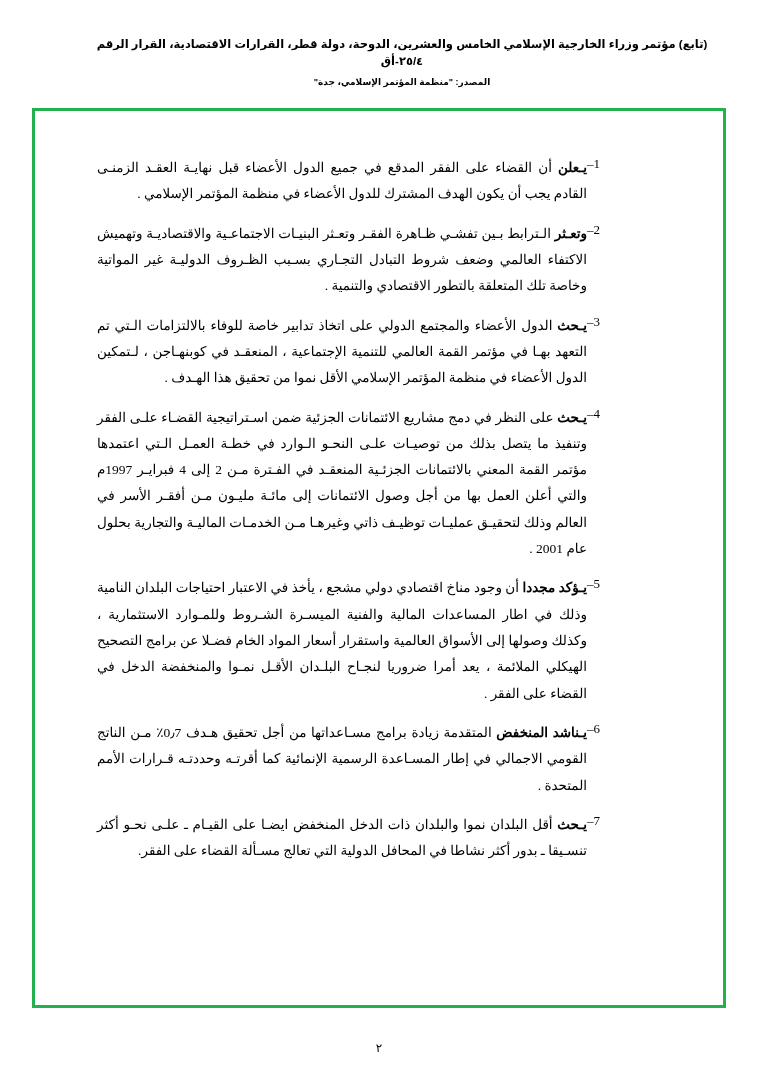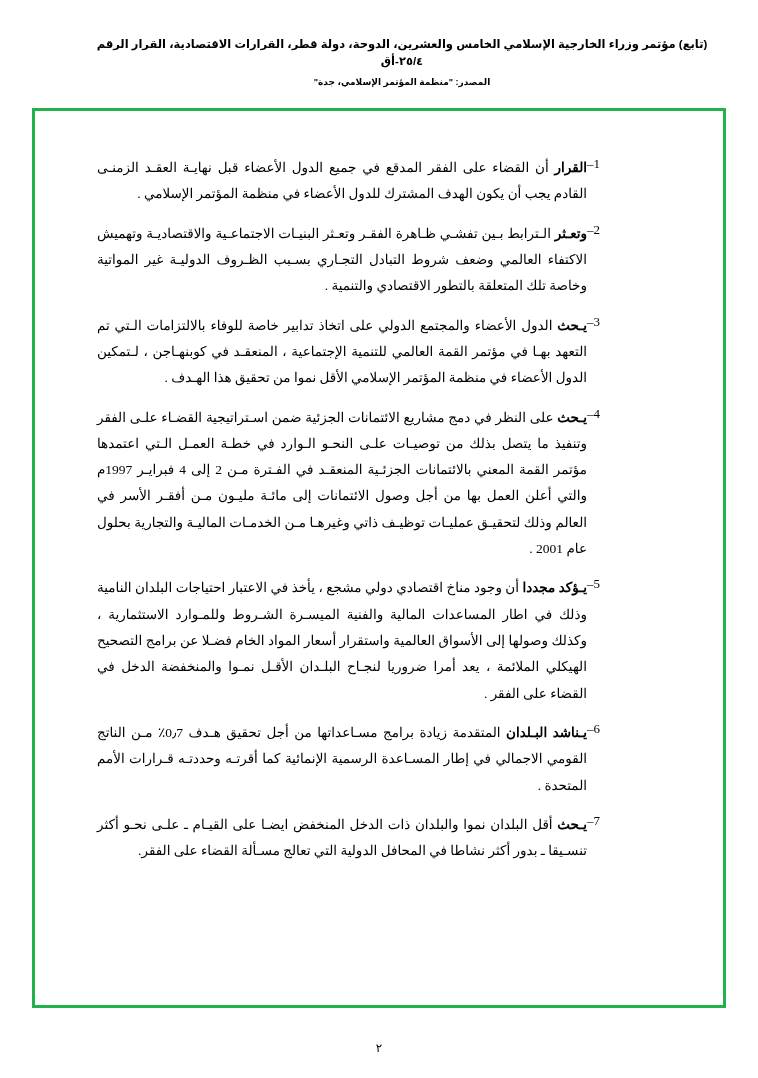--- a/index.html
+++ b/index.html
@@ -120,21 +120,21 @@
   <div class="header">
     <div class="header-title">(تابع) مؤتمر وزراء الخارجية الإسلامي الخامس والعشرين، الدوحة، دولة قطر، القرارات الاقتصادية، القرار الرقم ٢٥/٤-أق</div>
     <div class="header-source">المصدر: "منظمة المؤتمر الإسلامي، جدة"</div>
   </div>
 
   <div class="frame" style="border-color: rgb(34, 177, 76);">
     <div class="frame-inner">
 
       <div class="clause">
         <div class="clause-num"><span>–</span><span class="dash">1</span></div>
-        <div class="clause-body"><span class="lead">القرار</span><span> أن القضاء على الفقر المدقع في جميع الدول الأعضاء قبل نهايـة العقـد الزمنـى القادم يجب أن يكون الهدف المشترك للدول الأعضاء في منظمة المؤتمر الإسلامي .</span></div>
+        <div class="clause-body"><span class="lead">يـعلن</span><span> أن القضاء على الفقر المدقع في جميع الدول الأعضاء قبل نهايـة العقـد الزمنـى القادم يجب أن يكون الهدف المشترك للدول الأعضاء في منظمة المؤتمر الإسلامي .</span></div>
       </div>
 
       <div class="clause">
         <div class="clause-num"><span>–</span><span class="dash">2</span></div>
         <div class="clause-body"><span class="lead">وتعـثر</span><span> الـترابط بـين تفشـي ظـاهرة الفقـر وتعـثر البنيـات الاجتماعـية والاقتصاديـة وتهميش الاكتفاء العالمي وضعف شروط التبادل التجـاري بسـبب الظـروف الدوليـة غير المواتية وخاصة تلك المتعلقة بالتطور الاقتصادي والتنمية .</span></div>
       </div>
 
       <div class="clause">
         <div class="clause-num"><span>–</span><span class="dash">3</span></div>
         <div class="clause-body"><span class="lead">يـحث</span><span> الدول الأعضاء والمجتمع الدولي على اتخاذ تدابير خاصة للوفاء بالالتزامات الـتي تم التعهد بهـا في مؤتمر القمة العالمي للتنمية الإجتماعية ، المنعقـد في كوبنهـاجن ، لـتمكين الدول الأعضاء في منظمة المؤتمر الإسلامي الأقل نموا من تحقيق هذا الهـدف .</span></div>
@@ -145,21 +145,21 @@
         <div class="clause-body"><span class="lead">يـحث</span><span> على النظر في دمج مشاريع الائتمانات الجزئية ضمن اسـتراتيجية القضـاء علـى الفقر وتنفيذ ما يتصل بذلك من توصيـات علـى النحـو الـوارد في خطـة العمـل الـتي اعتمدها مؤتمر القمة المعني بالائتمانات  الجزئـية المنعقـد في الفـترة مـن 2 إلى 4 فبرايـر 1997م والتي أعلن العمل بها من أجل وصول الائتمانات إلى مائـة مليـون مـن أفقـر الأسر في العالم وذلك لتحقيـق عمليـات توظيـف ذاتي وغيرهـا مـن الخدمـات الماليـة والتجارية بحلول عام 2001 .</span></div>
       </div>
 
       <div class="clause">
         <div class="clause-num"><span>–</span><span class="dash">5</span></div>
         <div class="clause-body"><span class="lead">يـؤكد مجددا</span><span> أن وجود مناخ اقتصادي دولي مشجع ، يأخذ في الاعتبار احتياجات البلدان النامية وذلك في اطار المساعدات  المالية والفنية الميسـرة الشـروط وللمـوارد الاستثمارية ، وكذلك وصولها إلى الأسواق العالمية واستقرار أسعار المواد الخام  فضـلا عن برامج التصحيح الهيكلي الملائمة ، يعد أمرا ضروريا لنجـاح البلـدان  الأقـل نمـوا والمنخفضة الدخل في القضاء على الفقر .</span></div>
       </div>
 
       <div class="clause">
         <div class="clause-num"><span>–</span><span class="dash">6</span></div>
-        <div class="clause-body"><span class="lead">يـناشد البـلدان</span><span> المتقدمة زيادة برامج مسـاعداتها من أجل تحقيق هـدف 0٫7٪ مـن الناتج القومي الاجمالي في إطار المسـاعدة الرسمية الإنمائية كما أقرتـه وحددتـه قـرارات الأمم المتحدة .</span></div>
+        <div class="clause-body"><span class="lead">يـناشد المنخفض</span><span> المتقدمة زيادة برامج مسـاعداتها من أجل تحقيق هـدف 0٫7٪ مـن الناتج القومي الاجمالي في إطار المسـاعدة الرسمية الإنمائية كما أقرتـه وحددتـه قـرارات الأمم المتحدة .</span></div>
       </div>
 
       <div class="clause">
         <div class="clause-num"><span>–</span><span class="dash">7</span></div>
         <div class="clause-body"><span class="lead">يـحث</span><span> أقل البلدان نموا والبلدان ذات الدخل المنخفض ايضـا على القيـام  ـ علـى نحـو أكثر تنسـيقا ـ بدور أكثر نشاطا في المحافل الدولية التي تعالج مسـألة القضاء على الفقر.</span></div>
       </div>
 
     </div>
   </div>
 

